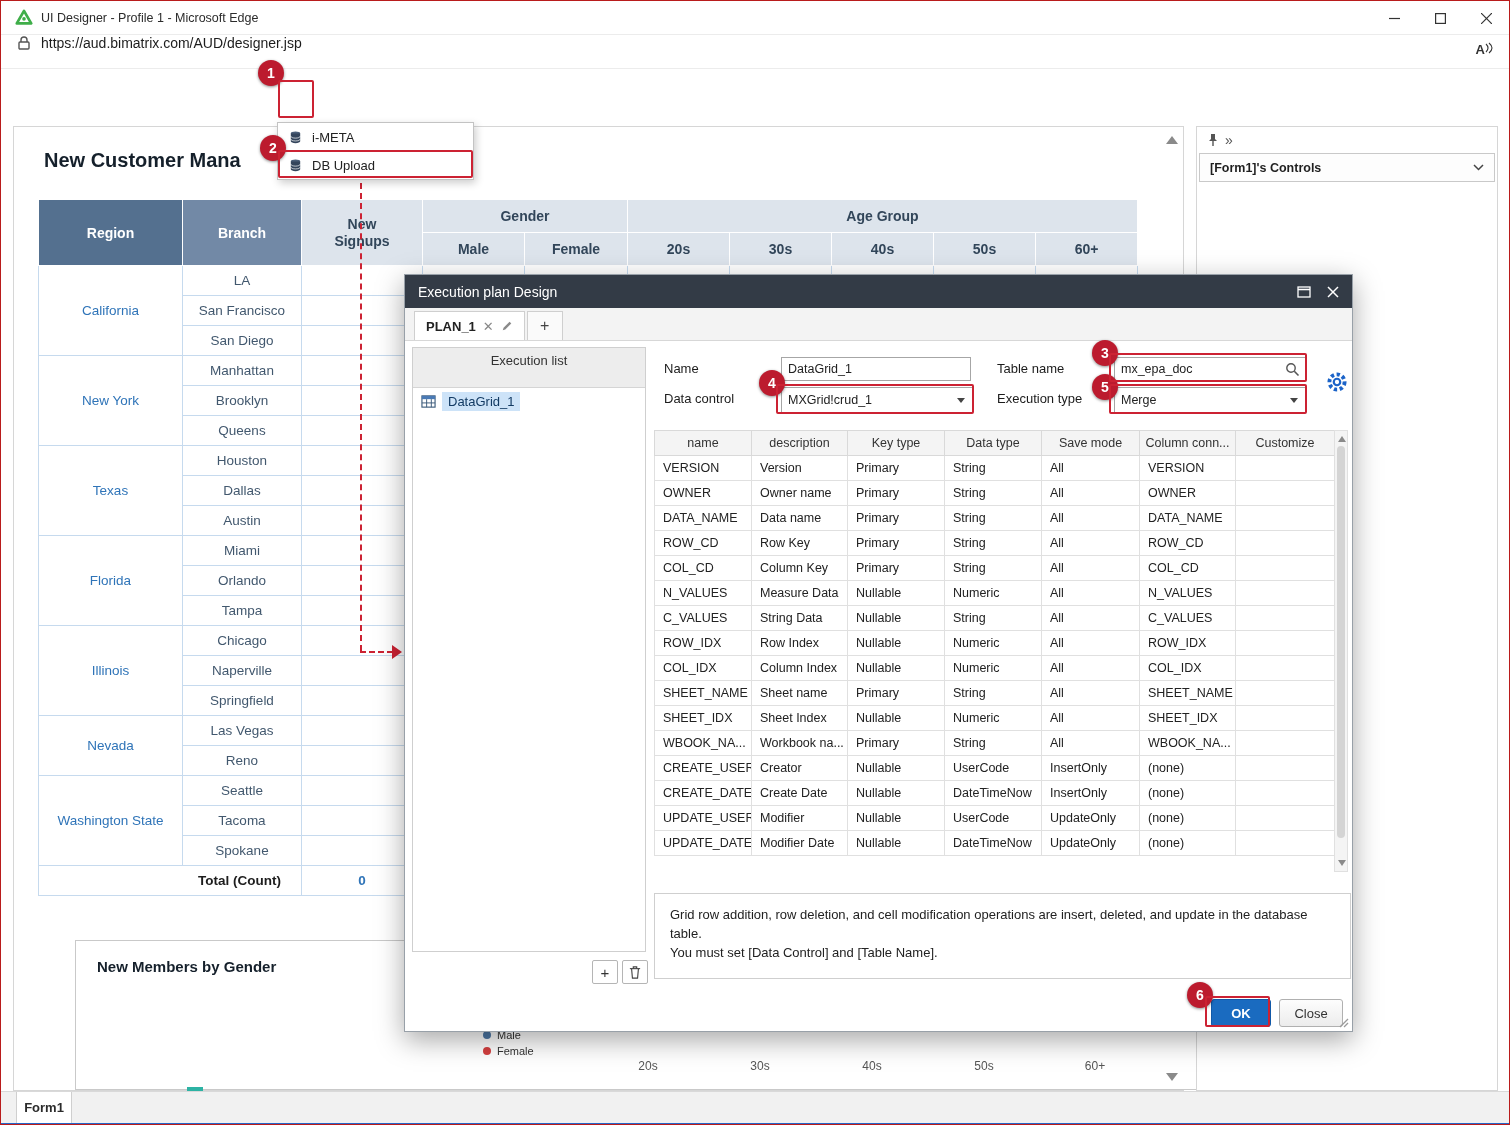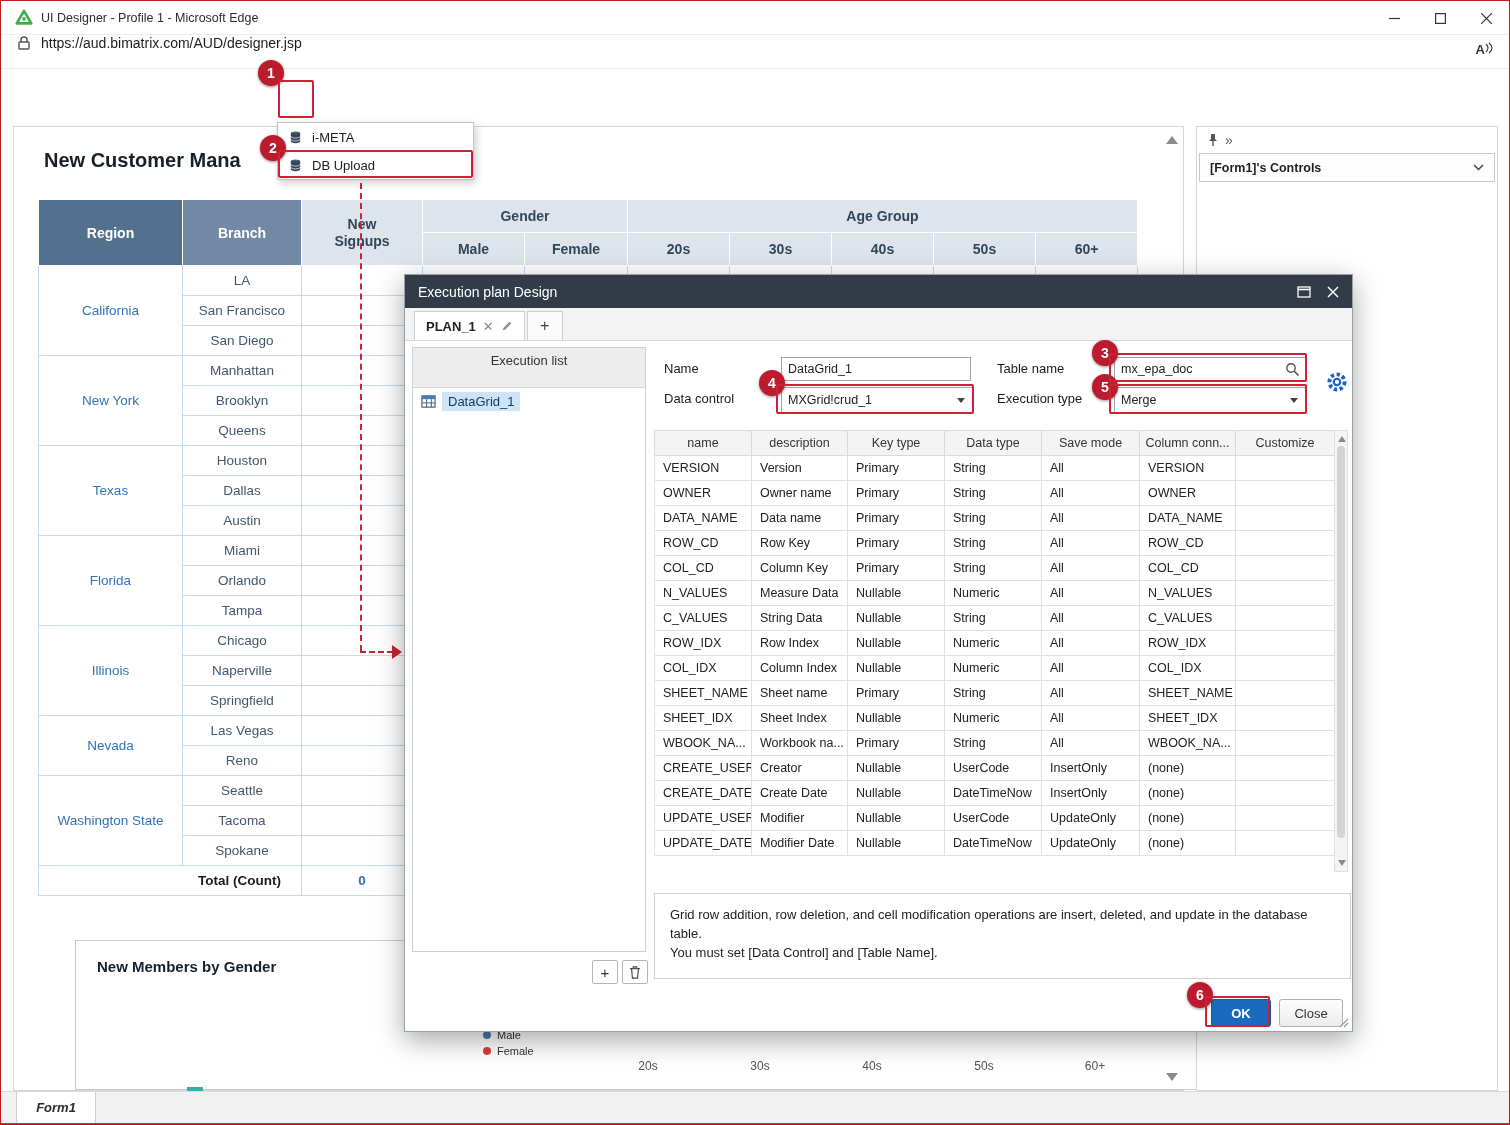--- a/index.html
+++ b/index.html
@@ -48,21 +48,21 @@
 
   
   .sidebar{position:absolute;left:1195px;top:125px;width:302px;height:965px;background:#fff;border:1px solid #d6d6d6;}
   .pin-row{position:absolute;left:10px;top:5px;display:flex;align-items:center;gap:6px;color:#555;}
   .chevrons{font-size:14px;color:#555;}
   .controls-header{position:absolute;left:2px;top:26px;width:296px;height:29px;border:1px solid #c9c9c9;background:#fdfdfd;display:flex;align-items:center;padding:0 10px;font-size:12.5px;font-weight:bold;color:#1f1f1f;cursor:pointer;}
   .controls-header .chev{margin-left:auto;}
 
   
   .bottombar{position:absolute;left:0;top:1090px;width:1510px;height:33px;background:#f1f1f1;border-top:1px solid #d9d9d9;}
-  .form-tab{position:absolute;left:15px;top:0;width:80px;height:32px;background:#fff;border:1px solid #cfcfcf;border-top:none;display:flex;align-items:center;justify-content:center;font-size:13px;font-weight:bold;color:#2b2b2b;cursor:pointer;font-style:italic;}
+  .form-tab{position:absolute;left:15px;top:0;width:56px;height:32px;background:#fff;border:1px solid #cfcfcf;border-top:none;display:flex;align-items:center;justify-content:center;font-size:13px;font-weight:bold;color:#2b2b2b;cursor:pointer;}
   .blue-strip{position:absolute;left:0;top:1122px;width:1510px;height:3px;background:#2667c9;}
 
   
   .dropdown{position:absolute;left:276px;top:121px;width:197px;background:#fff;border:1px solid #c3c3c3;box-shadow:2px 3px 8px rgba(0,0,0,.2);z-index:70;}
   .menu-item{height:28px;display:flex;align-items:center;gap:9px;padding-left:10px;font-size:13px;color:#222;cursor:pointer;}
 
   
   .dialog{position:absolute;left:403px;top:273px;width:949px;height:758px;background:#fff;border:1px solid #98a0a8;box-shadow:0 8px 26px rgba(0,0,0,.35);z-index:60;}
   .dlg-title{position:absolute;left:0;top:0;width:100%;height:33px;background:#333b46;color:#fff;display:flex;align-items:center;padding:0 13px;font-size:14px;}
   .dlg-title-btns{margin-left:auto;display:flex;gap:16px;align-items:center;}

